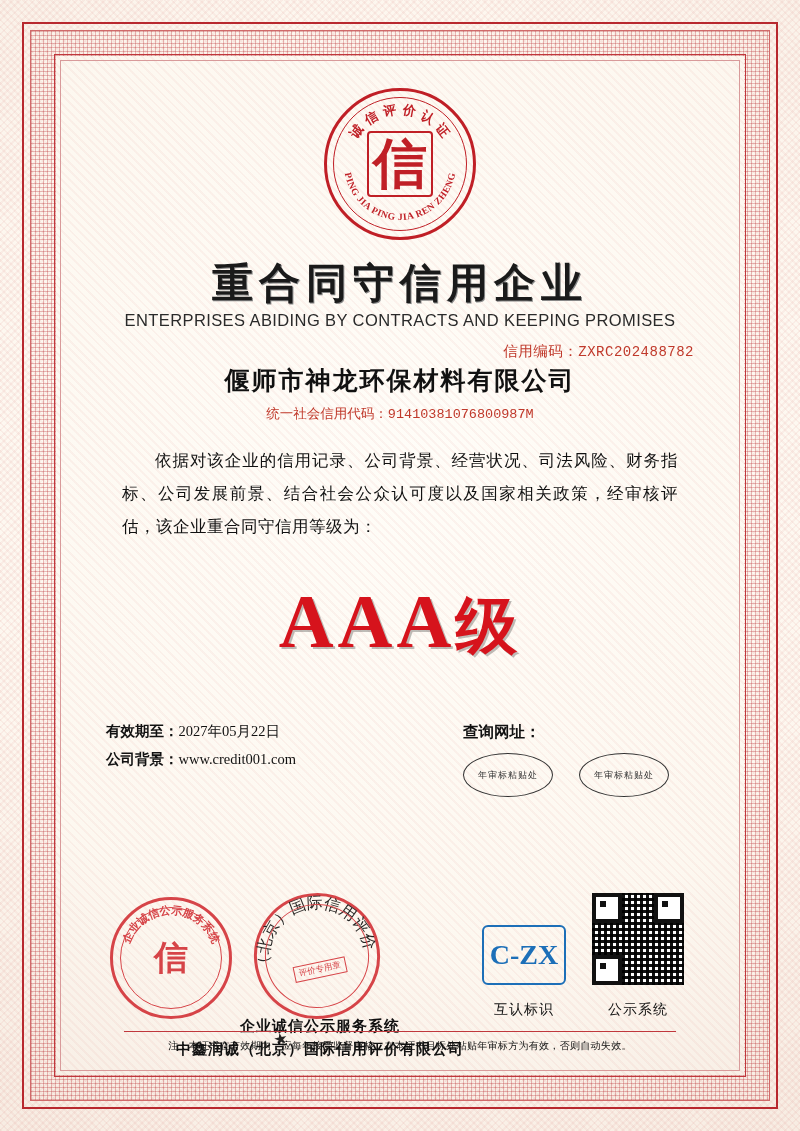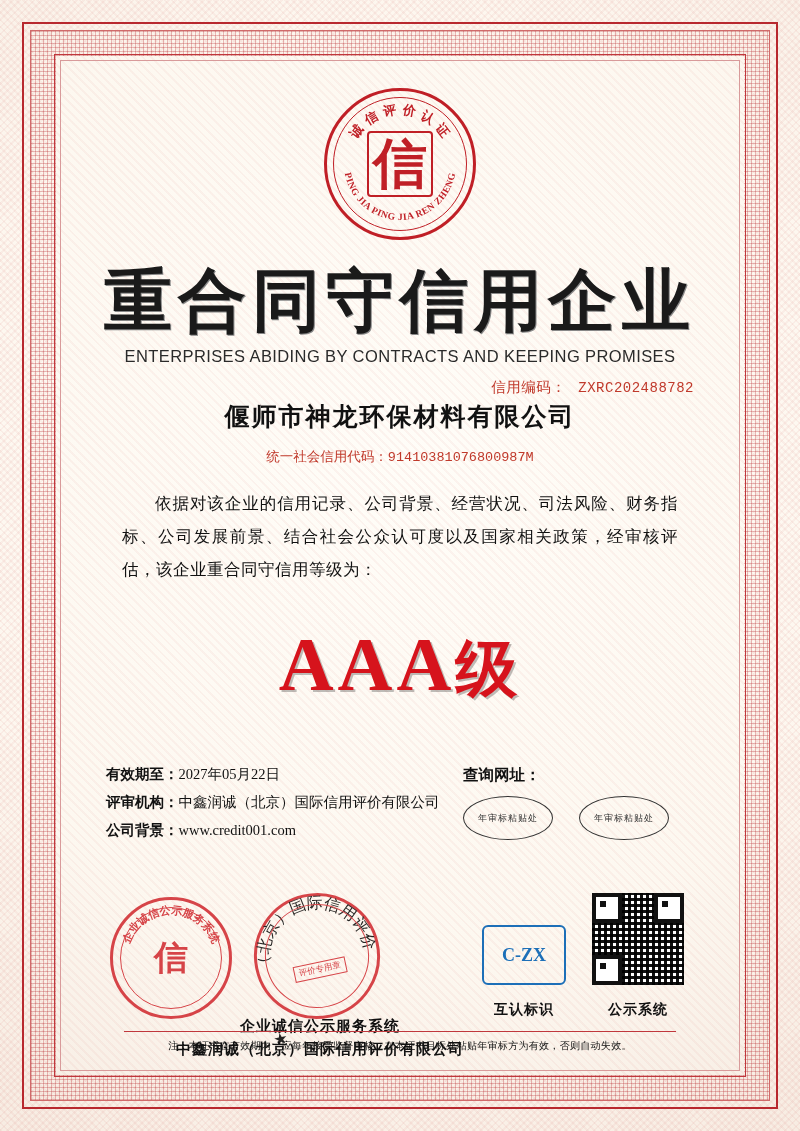--- a/index.html
+++ b/index.html
@@ -78,21 +78,21 @@
   }
   .emblem svg{position:absolute;inset:0;}
   .emblem text{fill:#c01f26;font-size:13px;font-weight:bold;letter-spacing:1px;font-family:"Liberation Serif",serif;}
   .emblem .lat{font-size:9.5px;letter-spacing:.5px;}
 
   
   .title-cn{
     text-align:center;
     font-family:"Liberation Serif", serif;
     font-weight:bold;
-    font-size:68px;
+    font-size:41px;
     letter-spacing:6px;
     color:#1a1a1a;
     margin-top:16px;
     text-shadow:1px 1px 0 #888;
   }
   .title-en{
     text-align:center;
     font-family:"Liberation Sans", sans-serif;
     font-size:16.5px;
     letter-spacing:.4px;
@@ -101,36 +101,36 @@
   }
   .credit-no{
     text-align:right;
     color:#c0392b;
     font-family:"Liberation Sans", sans-serif;
     font-size:14.5px;
     margin-top:12px;
     padding-right:18px;
     letter-spacing:.5px;
   }
-  .credit-no .num{font-family:"Liberation Mono", monospace;font-size:14px;margin-left:12px;}
+  .credit-no .num{font-family:"Liberation Mono", monospace;font-size:14px;}
 
   .company{
     text-align:center;
     font-family:Liberation Serif, serif;
     font-weight:bold;
     font-size:25px;
     letter-spacing:2px;
     color:#111;
     margin-top:3px;
   }
   .uscc{
     text-align:center;
     color:#c0392b;
     font-size:13.5px;
-    margin-top:15px;
+    margin-top:8px;
     font-family:"Liberation Sans", sans-serif;
   }
   .uscc .code{font-family:"Liberation Mono", monospace;}
 
   .body-text{
     margin:22px 34px 0 34px;
     font-family:Liberation Mono, monospace;
     font-size:16.5px;
     line-height:2.0;
     color:#111;
@@ -206,25 +206,25 @@
     font-family:"Liberation Serif",serif;
   }
   .caption-lines{
     position:absolute;left:70px;width:380px;bottom:10px;text-align:center;
     font-family:"Liberation Serif", serif;font-weight:bold;font-size:15px;color:#111;
     letter-spacing:1px;line-height:1.55;
   }
   .logo-box{
     width:80px;height:56px;border:2.5px solid #1c6fb8;border-radius:6px;
     display:flex;align-items:center;justify-content:center;
-    color:#1c6fb8;font-weight:bold;font-size:18px;font-family:"Liberation Serif",serif;
+    color:#1c6fb8;font-weight:bold;font-size:28px;font-family:"Liberation Serif",serif;
     position:relative;
   }
   .logo-cap{
-    text-align:center;font-family:"Liberation Serif",serif;font-weight:bold;
+    text-align:center;font-family:"Liberation Serif",serif;font-weight:normal;
     font-size:14px;color:#111;margin-top:16px;letter-spacing:1px;
   }
   .qr{
     width:92px;height:92px;
     background:
       repeating-linear-gradient(0deg,#111 0 3px, #fff 3px 6px),
       repeating-linear-gradient(90deg,#111 0 3px, #fff 3px 6px);
     background-blend-mode:multiply;
   }
   .qr-wrap{position:relative;}
@@ -295,23 +295,20 @@
     <div class="grade">
       <span>AAA</span><span class="lvl">级</span>
     </div>
 
     <div class="info">
       <div class="info-left">
         <div class="info-row">
           <b>有效期至：</b><span>2027年05月22日</span>
         </div>
         <div class="info-row">
-          <b>评审机构：</b><span>中鑫润诚（北京）国际信用评价有限公司</span>
-        </div>
-        <div class="info-row">
           <b>公司背景：</b><span>www.credit001.com</span>
         </div>
       </div>
       <div class="info-right">
         <div class="annual-label">查询网址：</div>
         <div class="stamp-slots">
           <div class="slot">年审标粘贴处</div>
           <div class="slot">年审标粘贴处</div>
         </div>
       </div>

